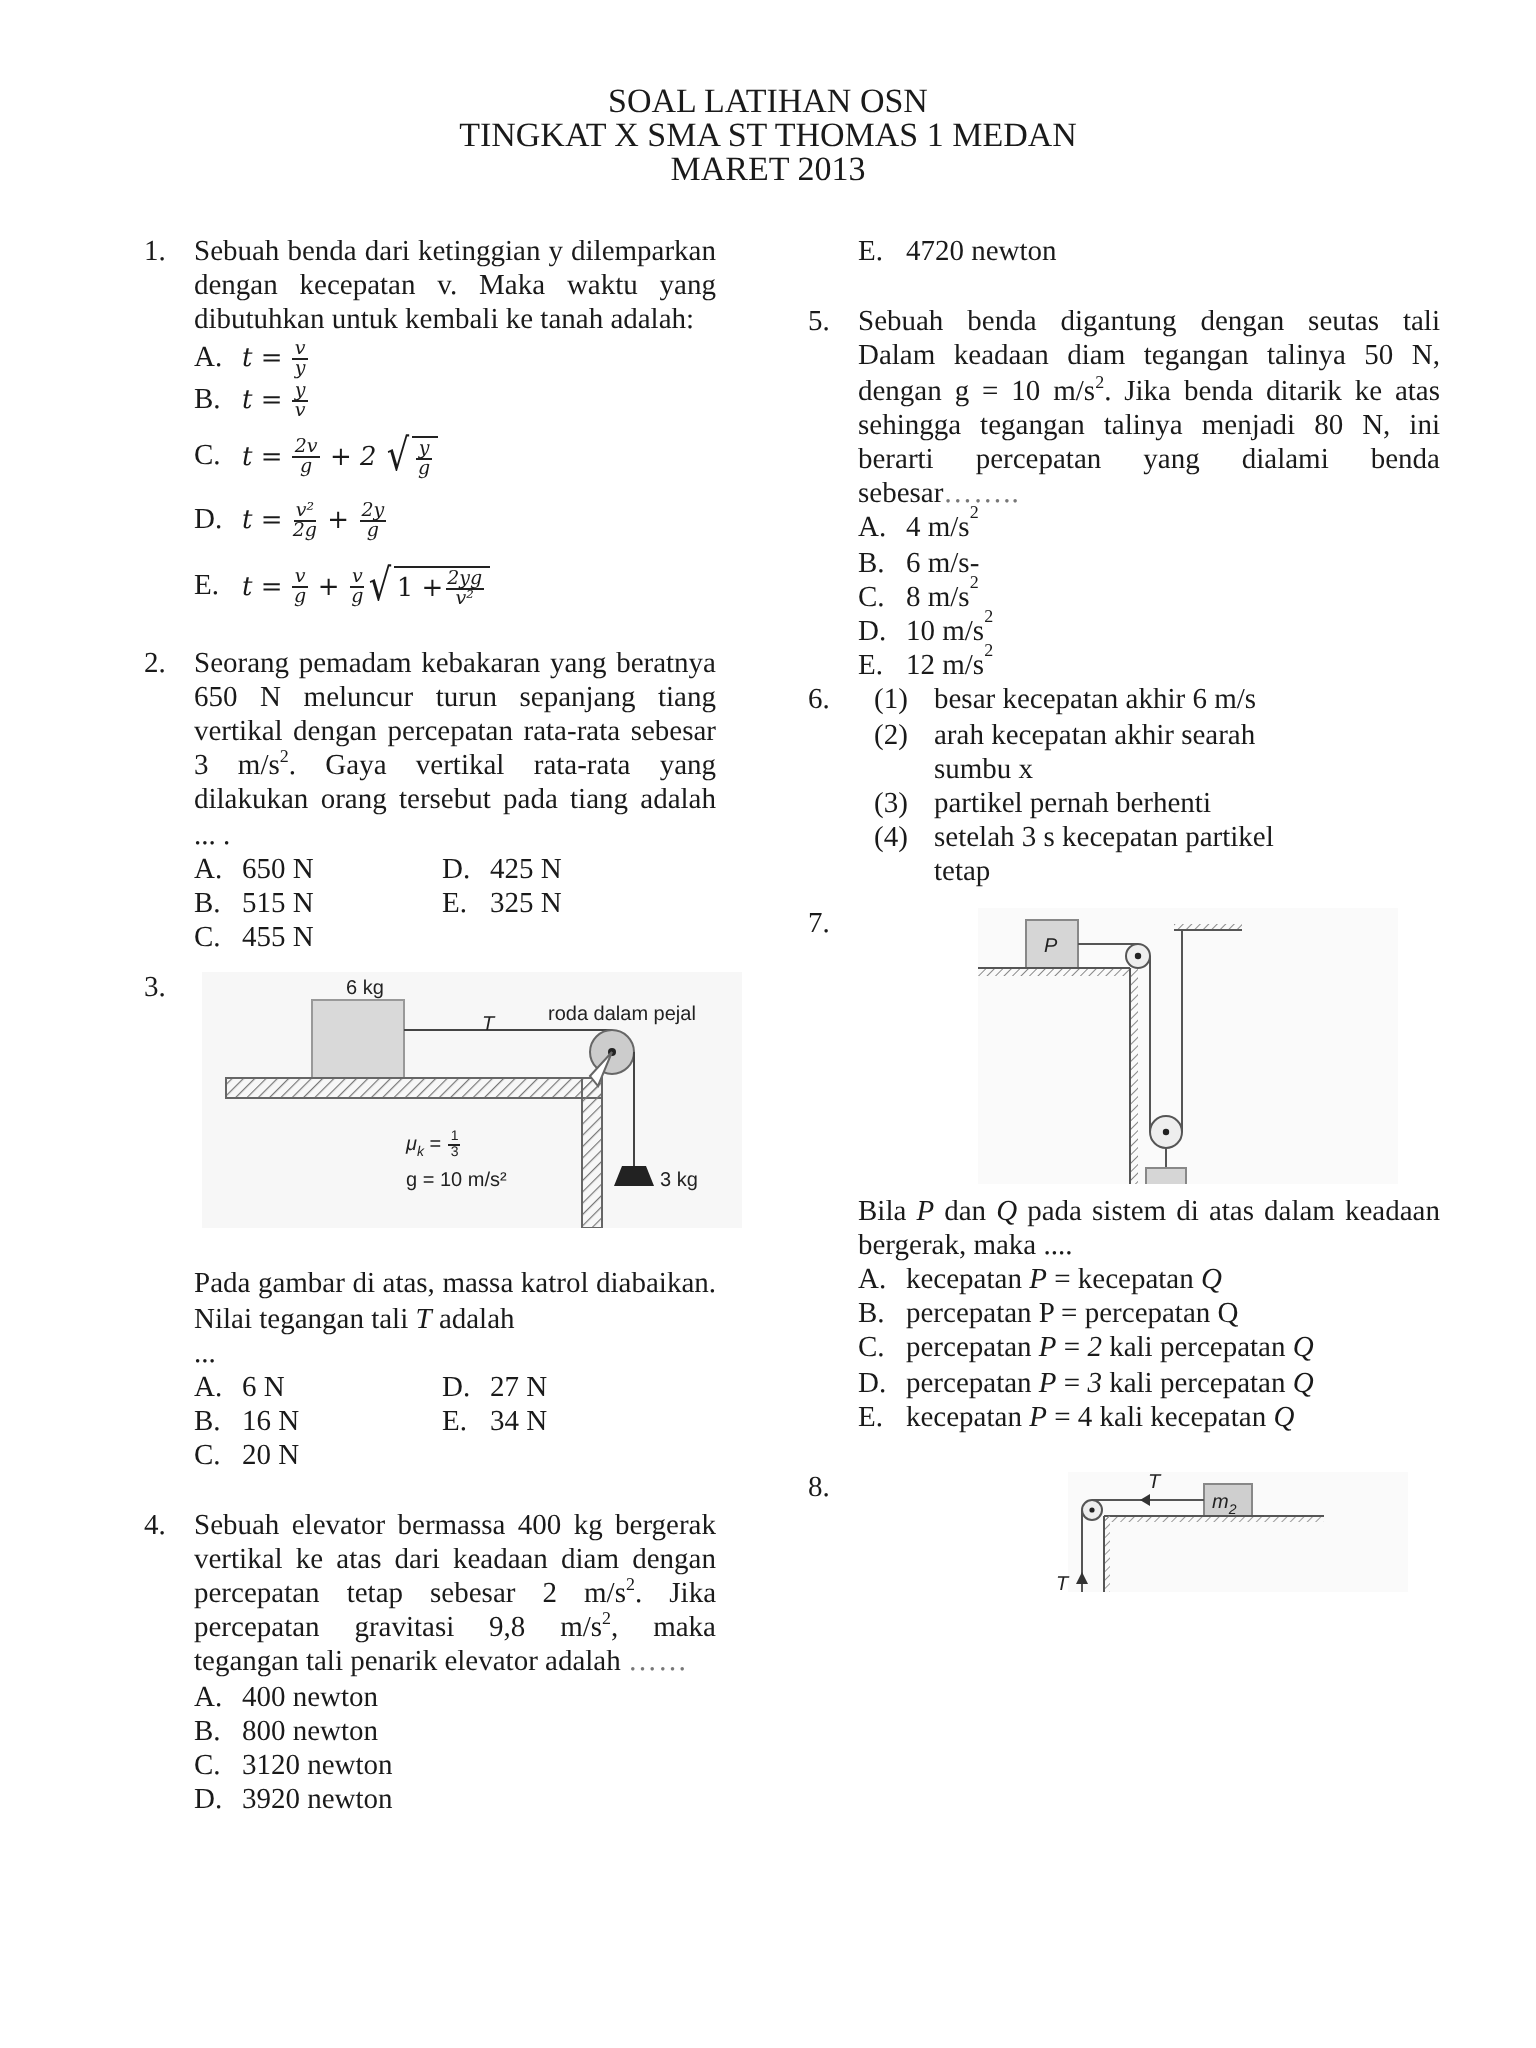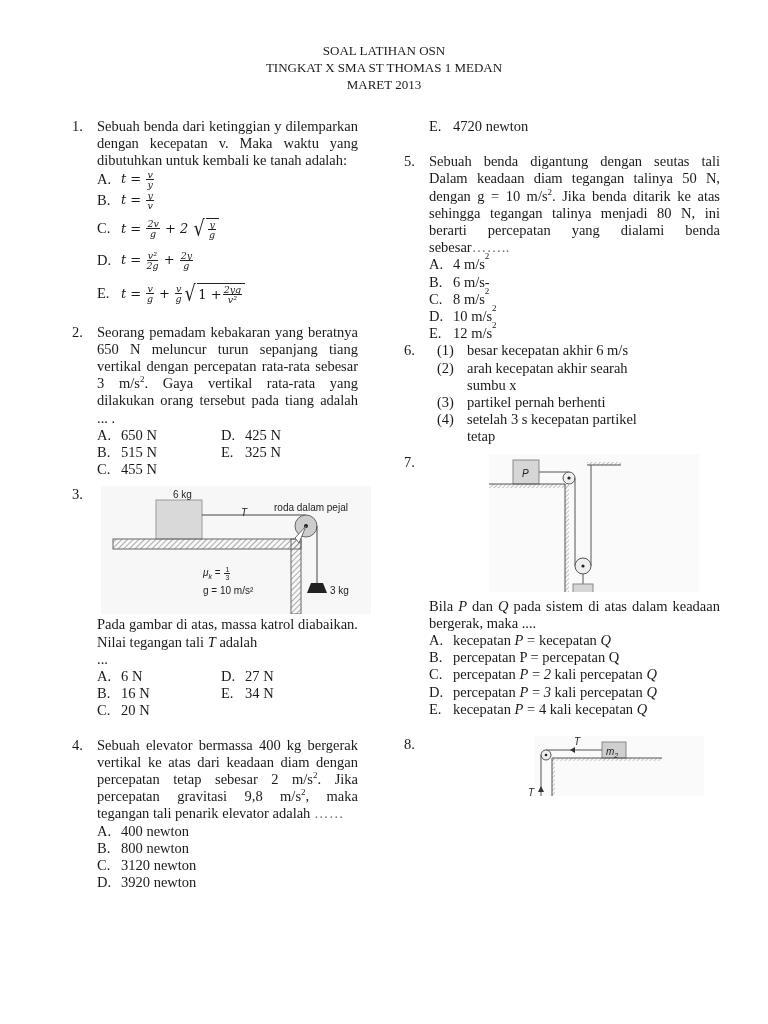--- a/index.html
+++ b/index.html
@@ -1,18 +1,18 @@
 <!DOCTYPE html>
 <html><head>
 <meta charset="utf-8">
 <style>
   html, body { margin:0; padding:0; background:#ffffff; }
   body { width:768px; height:1024px; position:relative; overflow:hidden;
          font-family:"Liberation Serif", "DejaVu Serif", serif; color:#1a1a1a; font-size:14.5px; line-height:17.2px; }
-  .header { position:absolute; top:42px; left:0; width:768px; text-align:center; font-size:13px; line-height:17px; }
+  .header { position:absolute; top:42px; left:0; width:768px; text-align:center; font-size:17px; line-height:17px; }
   .col { position:absolute; top:118px; }
   .col-left { left:72px; width:286px; }
   .col-right { left:404px; width:316px; }
   .q { position:relative; padding-left:25px; }
   .qnum { position:absolute; left:0; top:0; }
   .qtext { text-align:justify; }
   .opt { display:flex; }
   .opt .lbl { width:24px; flex:none; }
   .opt2 { display:grid; grid-template-columns: 124px 1fr; }
   .opt2 .cell { display:flex; }
@@ -152,21 +152,21 @@
       <span class="fig-text" style="left:72px;top:0px">6 kg</span>
       <span class="fig-text" style="left:140px;top:18px;font-style:italic">T</span>
       <span class="fig-text" style="left:173px;top:13px">roda dalam pejal</span>
       <span class="fig-text" style="left:102px;top:78px"><i>μ<sub style="font-size:7px">k</sub></i> = <span class="frac" style="font-size:7px;line-height:7px;font-style:normal">
             <span class="num">1</span>
             <span>3</span>
           </span></span>
       <span class="fig-text" style="left:102px;top:96px">g = 10 m/s²</span>
       <span class="fig-text" style="left:229px;top:96px">3 kg</span>
     </div>
-    <div style="margin-top:2px" class="qtext"><span>Pada gambar di atas, massa katrol diabaikan. Nilai tegangan tali </span><i>T</i><span> adalah</span></div>
+    <div style="margin-top:20px" class="qtext"><span>Pada gambar di atas, massa katrol diabaikan. Nilai tegangan tali </span><i>T</i><span> adalah</span></div>
     <div>...</div>
     <div class="opt2">
       <div class="cell">
           <span class="lbl">A.</span>
           <span>6 N</span>
         </div>
       <div class="cell">
           <span class="lbl">D.</span>
           <span>27 N</span>
         </div>

